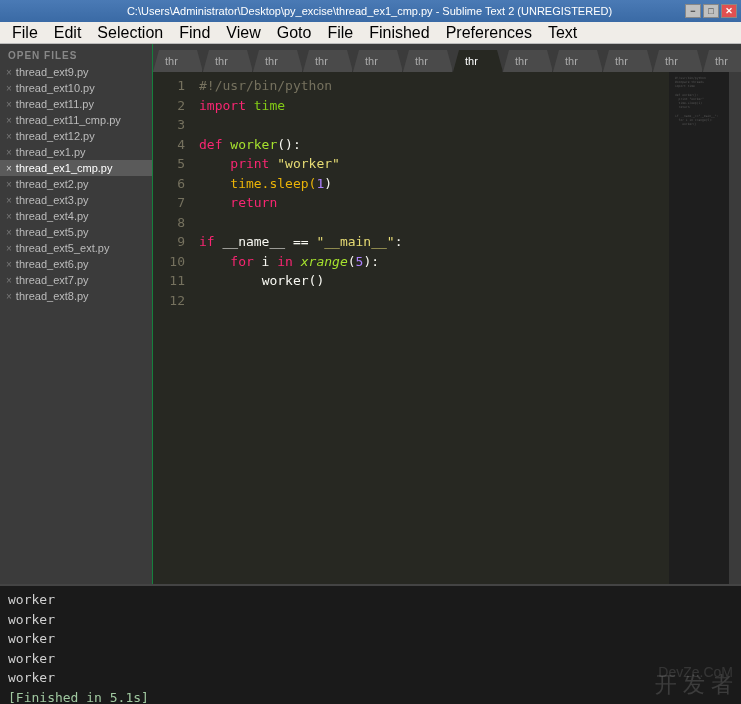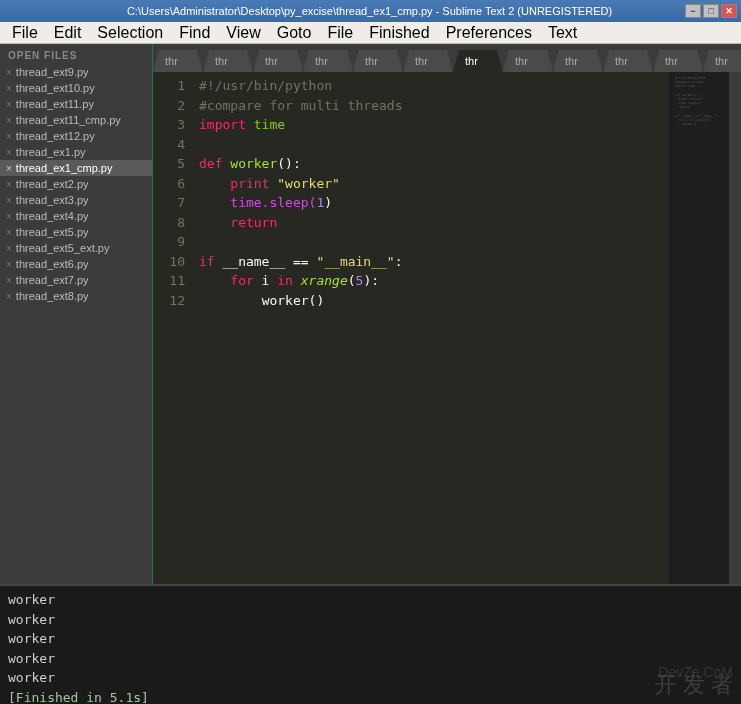--- a/index.html
+++ b/index.html
@@ -303,26 +303,25 @@
           <div class="code-line">6</div>
           <div class="code-line">7</div>
           <div class="code-line">8</div>
           <div class="code-line">9</div>
           <div class="code-line">10</div>
           <div class="code-line">11</div>
           <div class="code-line">12</div>
         </div>
       <div id="code-content">
           <div class="code-line"><span class="comment">#!/usr/bin/python</span></div>
-          <div class="code-line"><span class="comment">#compare for multi threads</span></div>
           <div class="code-line"><span class="kw2">import</span> <span style="color:#84cc16">time</span></div>
           <div class="code-line"></div>
           <div class="code-line"><span class="kw2">def</span> <span class="func">worker</span><span style="color:#f8f8f2">():</span></div>
           <div class="code-line">    <span class="kw2">print</span> <span class="str">"worker"</span></div>
-          <div class="code-line">    <span style="color:#d946ef">time.sleep(</span><span class="num">1</span><span style="color:#f8f8f2">)</span></div>
+          <div class="code-line">    <span style="color:#eab308">time.sleep(</span><span class="num">1</span><span style="color:#f8f8f2">)</span></div>
           <div class="code-line">    <span class="kw2">return</span></div>
           <div class="code-line"></div>
           <div class="code-line"><span class="kw2">if</span> __name__ == <span class="str">"__main__"</span>:</div>
           <div class="code-line">    <span class="kw2">for</span> i <span class="kw2">in</span> <span class="builtin">xrange</span><span style="color:#f8f8f2">(</span><span class="num">5</span><span style="color:#f8f8f2">):</span></div>
           <div class="code-line">        <span style="color:#f8f8f2">worker()</span></div>
         </div>
       <div id="minimap">
         <div id="minimap-content">
           #!/usr/bin/python<br>
           #compare threads<br>

